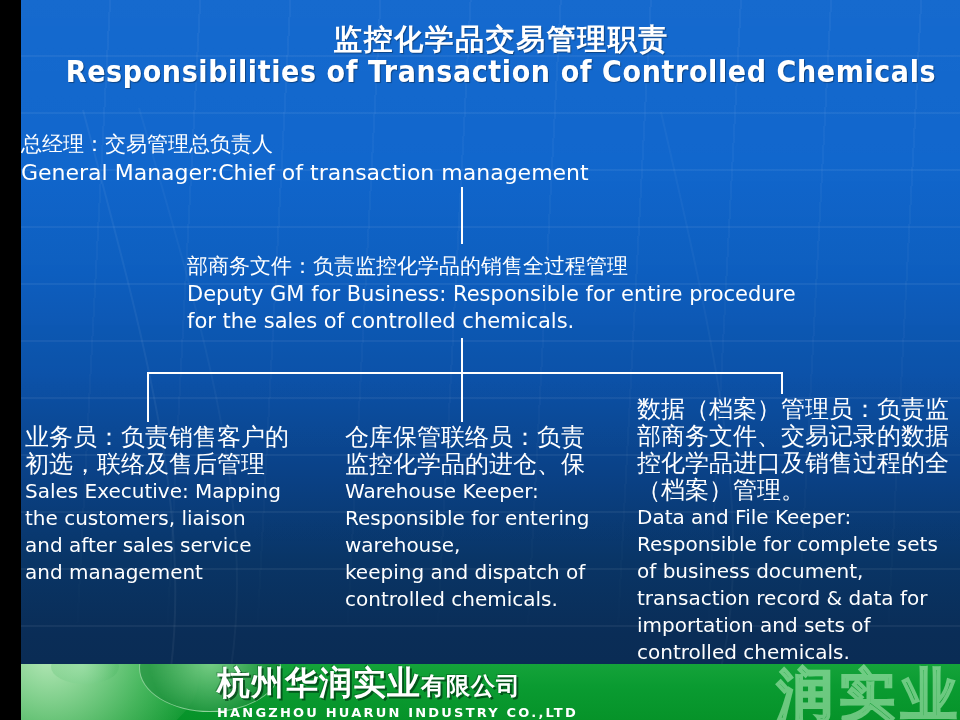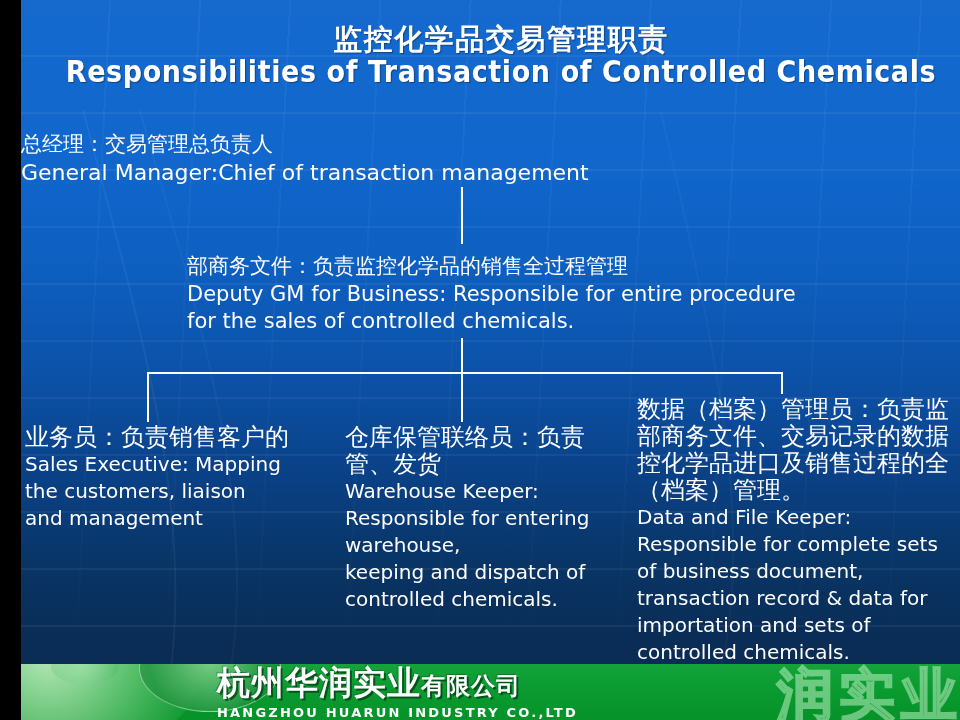--- a/index.html
+++ b/index.html
@@ -242,28 +242,30 @@
   </div>
 
   <div class="conn v" style="left:440px; top:338px; height:36px;"></div>
   <div class="conn h" style="left:126px; top:372px; width:636px;"></div>
   <div class="conn v" style="left:126px; top:372px; height:50px;"></div>
   <div class="conn v" style="left:440px; top:372px; height:50px;"></div>
   <div class="conn v" style="left:760px; top:372px; height:22px;"></div>
 
   <div class="node col" id="node-sales">
     <div class="line-cn">业务员：负责销售客户的</div>
+    <div class="line-cn">初选，联络及售后管理</div>
     <div class="line-en">Sales Executive: Mapping</div>
     <div class="line-en">the customers, liaison</div>
+    <div class="line-en">and after sales service</div>
     <div class="line-en">and management</div>
   </div>
 
   <div class="node col" id="node-wh">
     <div class="line-cn">仓库保管联络员：负责</div>
-    <div class="line-cn">管、发货</div>
+    <div class="line-cn">监控化学品的进仓、保</div>
     <div class="line-en">Warehouse Keeper:</div>
     <div class="line-en">Responsible for entering</div>
     <div class="line-en">warehouse,</div>
     <div class="line-en">keeping and dispatch of</div>
     <div class="line-en">controlled chemicals.</div>
   </div>
 
   <div class="node col" id="node-data">
     <div class="line-cn">数据（档案）管理员：负责监</div>
     <div class="line-cn">部商务文件、交易记录的数据</div>

